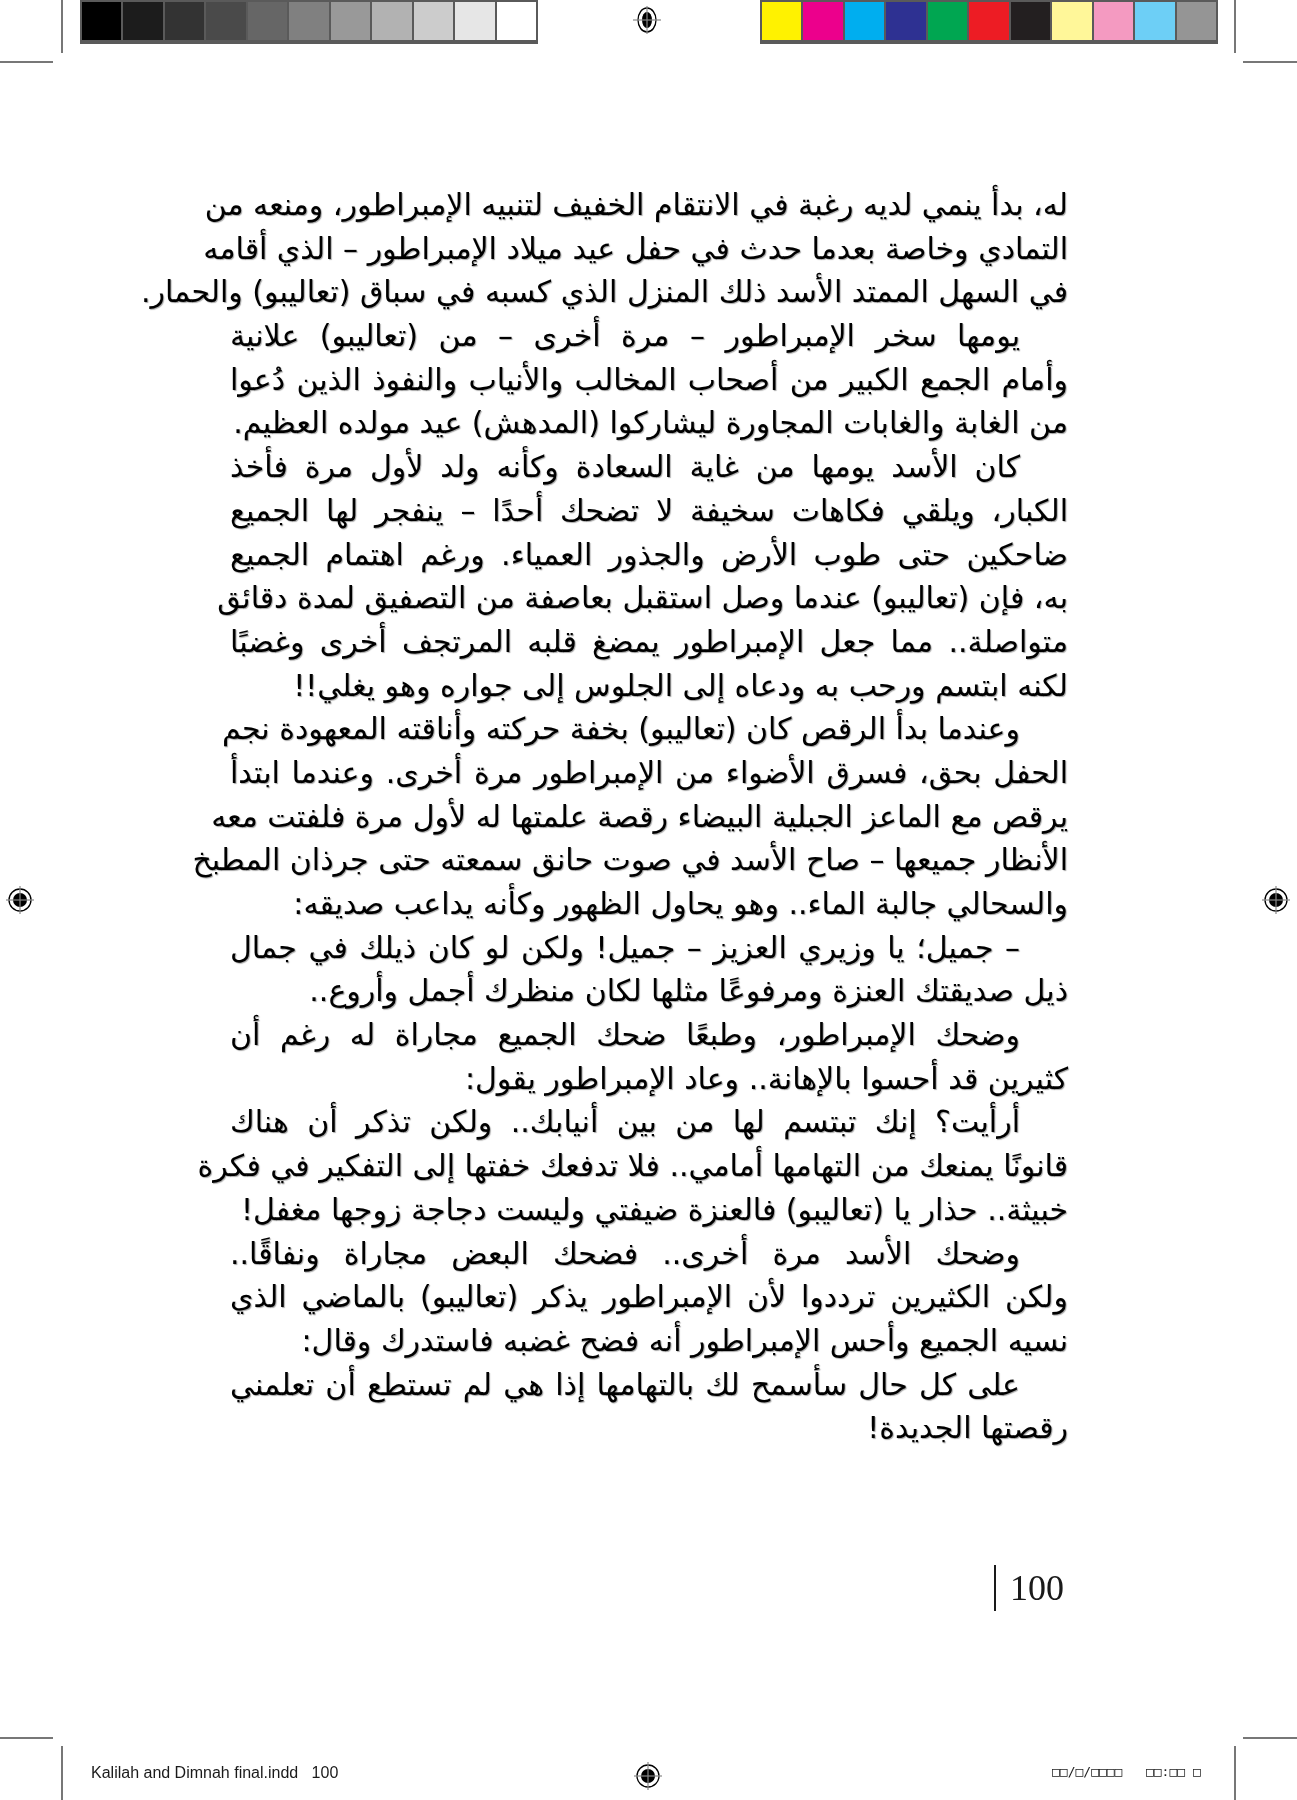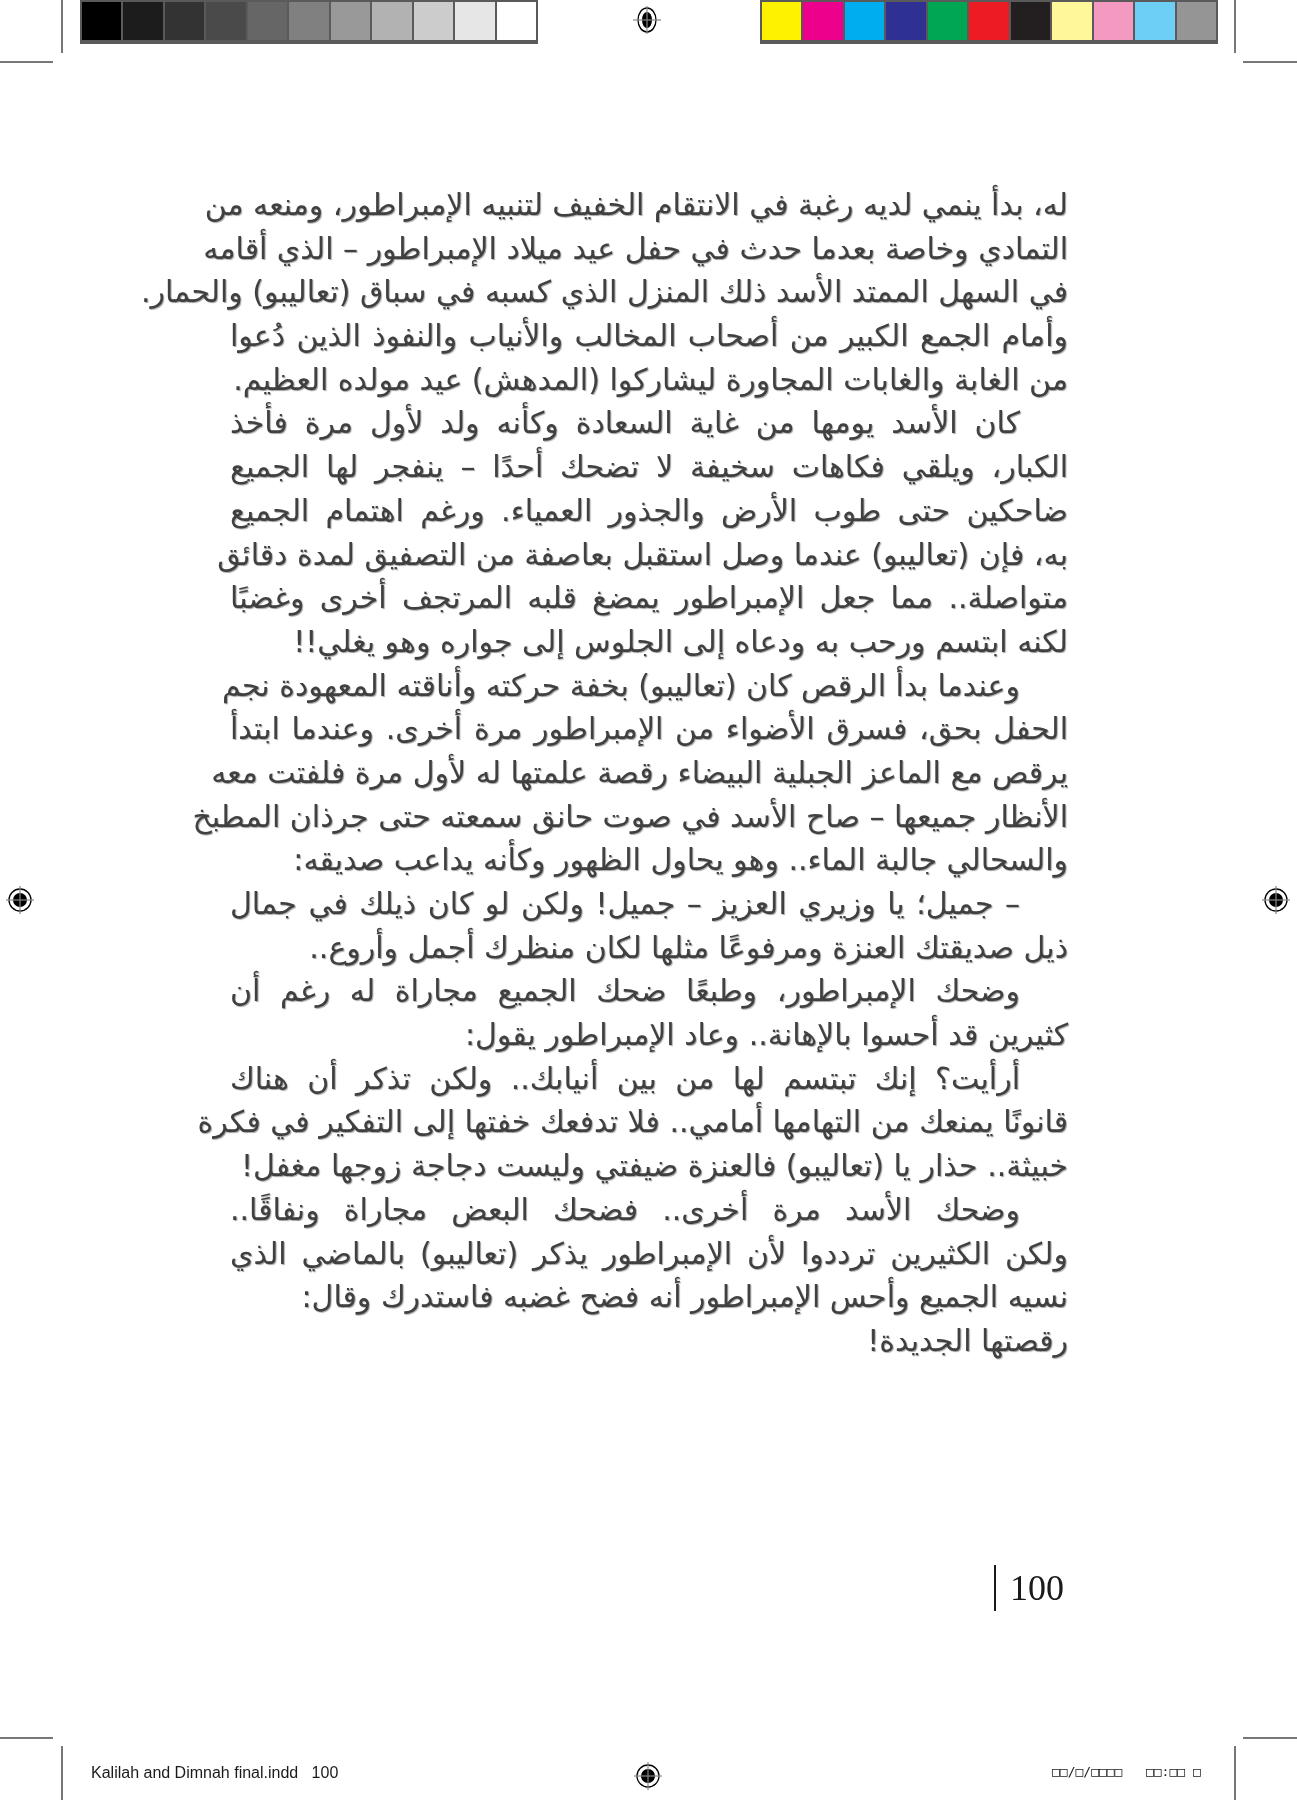--- a/index.html
+++ b/index.html
@@ -13,21 +13,21 @@
 
     .crop-v { position: absolute; width: 2px; background: #777; }
     .crop-h { position: absolute; height: 2px; background: #777; }
 
     .reg-mark { position: absolute; width: 28px; height: 28px; }
 
     .text-block {
       position: absolute; left: 230px; top: 183px; width: 838px;
       direction: rtl; text-align: justify;
       font-family: "DejaVu Sans", sans-serif;
-      font-size: 30px; line-height: 43.7px; color: #404040;
+      font-size: 30px; line-height: 43.7px; color: #000000;
       text-shadow: 1px 1px 1px rgba(0,0,0,0.35);
     }
     .line { display: block; white-space: nowrap; text-align-last: justify; height: 43.7px; overflow: visible; }
     .line.indent { padding-right: 48px; }
     .line.last { text-align-last: right; }
 
     .page-number {
       position: absolute; left: 994px; top: 1562px; height: 52px;
       display: flex; align-items: center;
       font-family: "Liberation Serif", serif; font-size: 36px; color: #1a1a1a; text-align: center;
@@ -98,20 +98,21 @@
   <circle cx="14" cy="14" r="11" fill="none" stroke="#000" stroke-width="1.3"></circle>
   <circle cx="14" cy="14" r="7" fill="#000"></circle>
   <line x1="14" y1="0" x2="14" y2="28" stroke="#888" stroke-width="1.2"></line>
   <line x1="0" y1="14" x2="28" y2="14" stroke="#888" stroke-width="1.2"></line>
 </svg>
 
 <div class="text-block" lang="ar" id="text-block">
     <span class="line">له، بدأ ينمي لديه رغبة في الانتقام الخفيف لتنبيه الإمبراطور، ومنعه من</span>
     <span class="line">التمادي وخاصة بعدما حدث في حفل عيد ميلاد الإمبراطور – الذي أقامه</span>
     <span class="line last">في السهل الممتد الأسد ذلك المنزل الذي كسبه في سباق (تعاليبو) والحمار.</span>
+    <span class="line indent">يومها سخر الإمبراطور – مرة أخرى – من (تعاليبو) علانية</span>
     <span class="line">وأمام الجمع الكبير من أصحاب المخالب والأنياب والنفوذ الذين دُعوا</span>
     <span class="line last">من الغابة والغابات المجاورة ليشاركوا (المدهش) عيد مولده العظيم.</span>
     <span class="line indent">كان الأسد يومها من غاية السعادة وكأنه ولد لأول مرة فأخذ</span>
     <span class="line">الكبار، ويلقي فكاهات سخيفة لا تضحك أحدًا – ينفجر لها الجميع</span>
     <span class="line">ضاحكين حتى طوب الأرض والجذور العمياء. ورغم اهتمام الجميع</span>
     <span class="line">به، فإن (تعاليبو) عندما وصل استقبل بعاصفة من التصفيق لمدة دقائق</span>
     <span class="line">متواصلة.. مما جعل الإمبراطور يمضغ قلبه المرتجف أخرى وغضبًا</span>
     <span class="line last">لكنه ابتسم ورحب به ودعاه إلى الجلوس إلى جواره وهو يغلي!!</span>
     <span class="line indent">وعندما بدأ الرقص كان (تعاليبو) بخفة حركته وأناقته المعهودة نجم</span>
     <span class="line">الحفل بحق، فسرق الأضواء من الإمبراطور مرة أخرى. وعندما ابتدأ</span>
@@ -121,20 +122,21 @@
     <span class="line indent">– جميل؛ يا وزيري العزيز – جميل! ولكن لو كان ذيلك في جمال</span>
     <span class="line last">ذيل صديقتك العنزة ومرفوعًا مثلها لكان منظرك أجمل وأروع..</span>
     <span class="line indent">وضحك الإمبراطور، وطبعًا ضحك الجميع مجاراة له رغم أن</span>
     <span class="line last">كثيرين قد أحسوا بالإهانة.. وعاد الإمبراطور يقول:</span>
     <span class="line indent">أرأيت؟ إنك تبتسم لها من بين أنيابك.. ولكن تذكر أن هناك</span>
     <span class="line">قانونًا يمنعك من التهامها أمامي.. فلا تدفعك خفتها إلى التفكير في فكرة</span>
     <span class="line last">خبيثة.. حذار يا (تعاليبو) فالعنزة ضيفتي وليست دجاجة زوجها مغفل!</span>
     <span class="line indent">وضحك الأسد مرة أخرى.. فضحك البعض مجاراة ونفاقًا..</span>
     <span class="line">ولكن الكثيرين ترددوا لأن الإمبراطور يذكر (تعاليبو) بالماضي الذي</span>
     <span class="line last">نسيه الجميع وأحس الإمبراطور أنه فضح غضبه فاستدرك وقال:</span>
+    <span class="line indent">على كل حال سأسمح لك بالتهامها إذا هي لم تستطع أن تعلمني</span>
     <span class="line last">رقصتها الجديدة!</span>
   </div>
 
 <div class="page-number">
   <span class="bar"></span>
   <span>100</span>
 </div>
 
 <div class="footer-left" style="white-space:pre;text-align:center;">Kalilah and Dimnah final.indd   100</div>
 <div class="footer-right" style="white-space:pre;">□□/□/□□□□   □□:□□ □</div>

